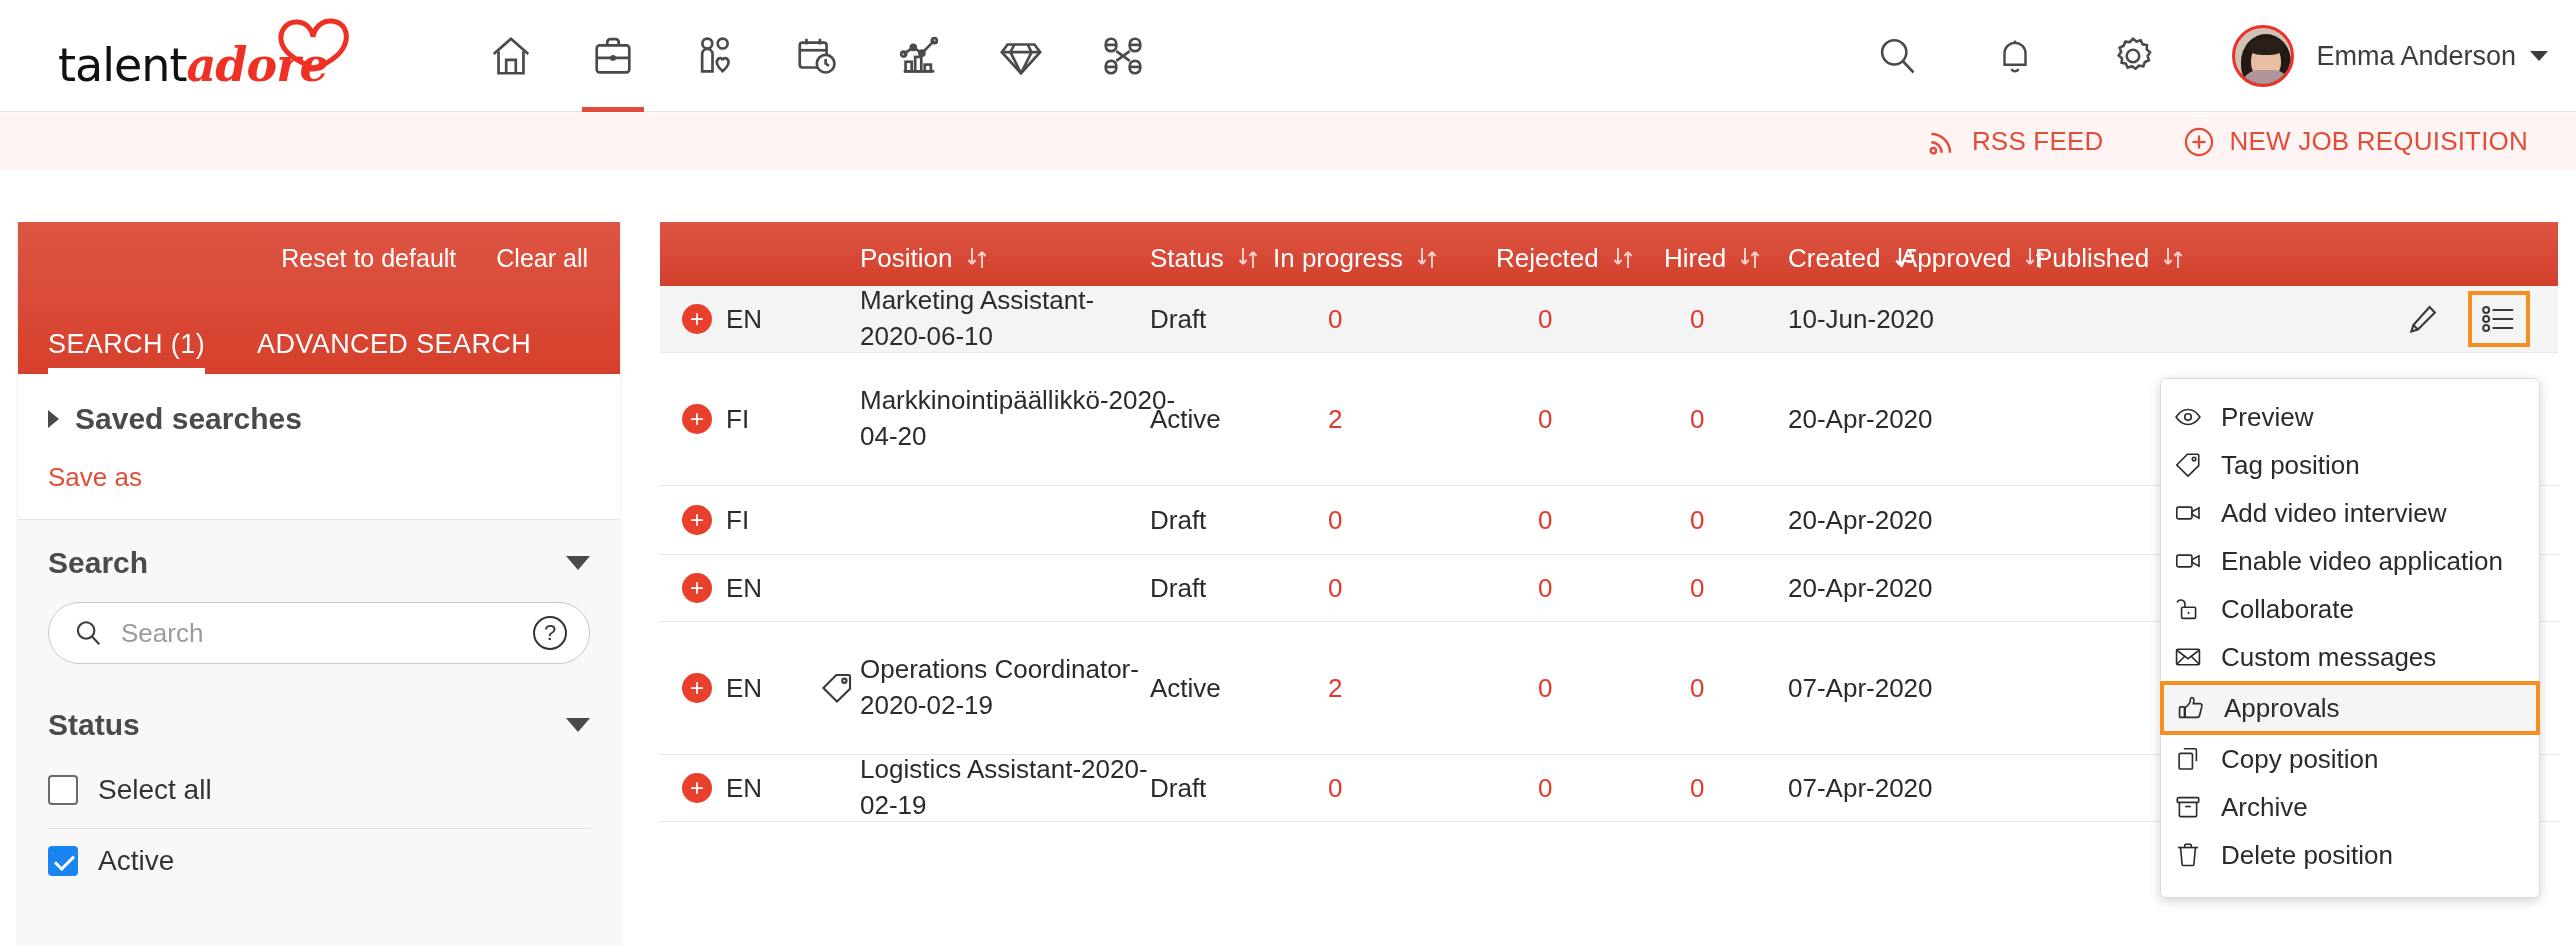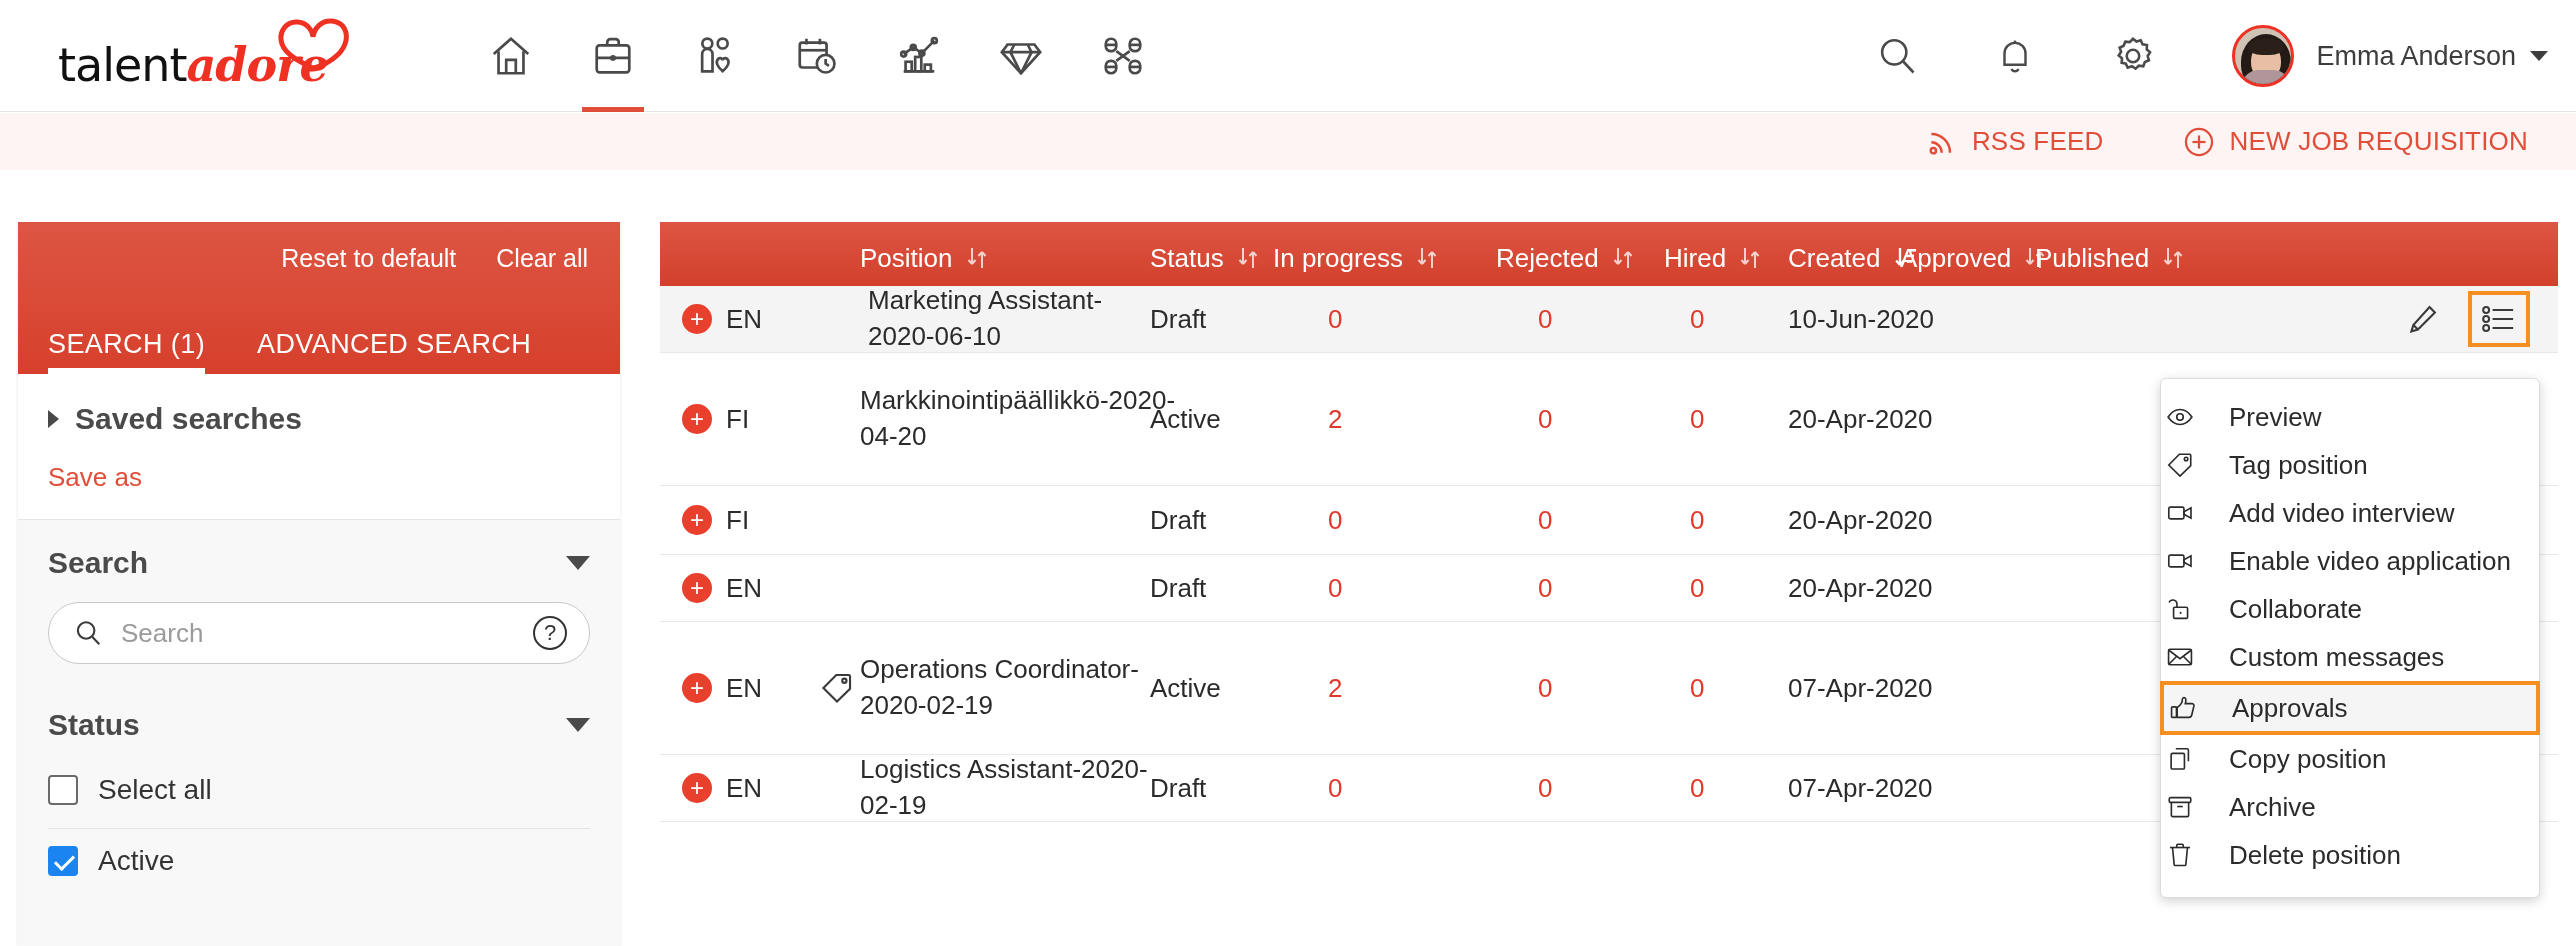--- a/index.html
+++ b/index.html
@@ -180,22 +180,22 @@
   .act-btn.highlight { border: 4px solid #f59020; background: #f4f4f4; }
 
   
   .menu {
     position: absolute; left: 2160px; top: 378px; width: 380px;
     background: #fff; border: 1px solid #dcdcdc; border-radius: 6px;
     box-shadow: 0 3px 12px rgba(0,0,0,0.18);
     padding: 14px 0 18px 0; z-index: 40;
   }
   .menu-item {
-    display: flex; align-items: center; gap: 34px;
-    padding: 0 4px; height: 48px; font-size: 26px; color: #2b2b2b;
+    display: flex; align-items: center; gap: 18px;
+    padding: 0 12px; height: 48px; font-size: 26px; color: #2b2b2b;
     cursor: pointer;
   }
   .menu-item .mi-ic { width: 30px; display: flex; align-items: center; justify-content: center; flex: 0 0 auto; }
   .menu-item.sel {
     border: 4px solid #f59020; background: #f5f5f5;
     margin: 0 -1px; height: 54px;
   }
 </style>
 </head>
 <body>
@@ -447,21 +447,21 @@
         <path d="M17 23 V7 M17 7 L13.5 11 M17 7 L20.5 11" stroke="#fff" stroke-width="2" fill="none"></path>
       </svg>
     </div>
   </div>
 
   <div class="trow alt" style="height:67px;">
     <div class="cell" style="left:22px;gap:14px;">
       <span class="plus-ic">+</span>
       <span>EN</span>
     </div>
-    <div class="cell" style="left:208px;">
+    <div class="cell" style="left:200px;">
       <span class="pos-text">Marketing Assistant-2020-06-10</span>
     </div>
     <div class="cell" style="left:490px;">
         <span>Draft</span>
       </div>
     <div class="cell num" style="left:668px;">
         <span>0</span>
       </div>
     <div class="cell num" style="left:878px;">
         <span>0</span>

